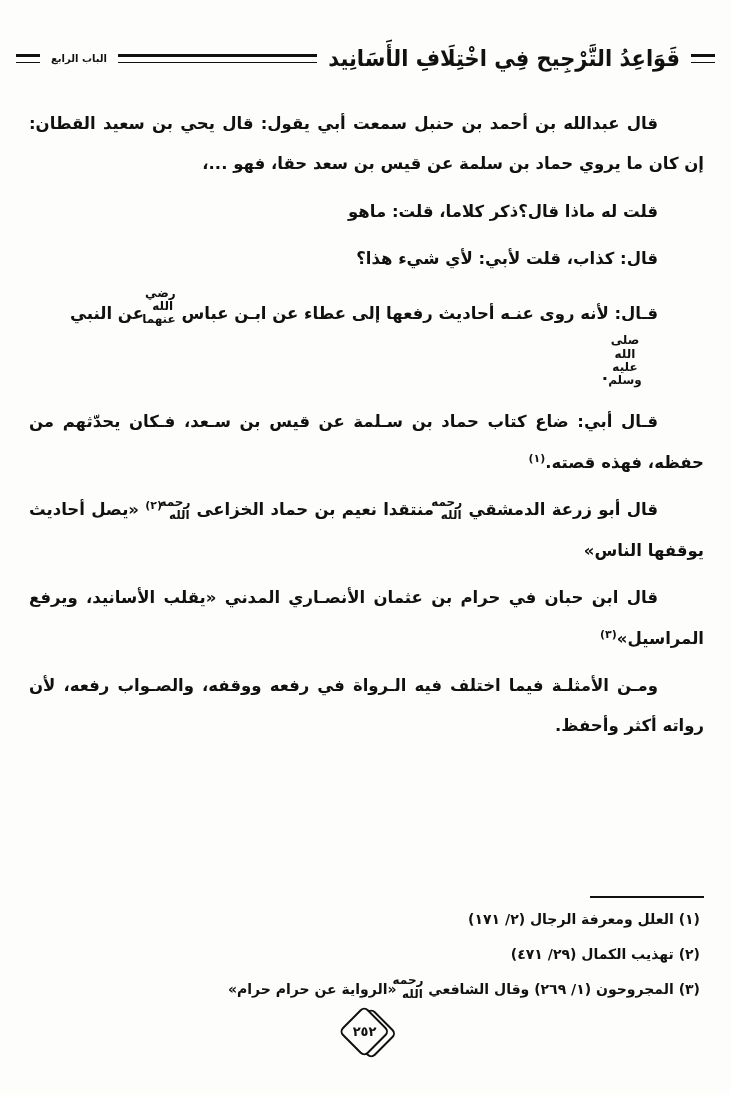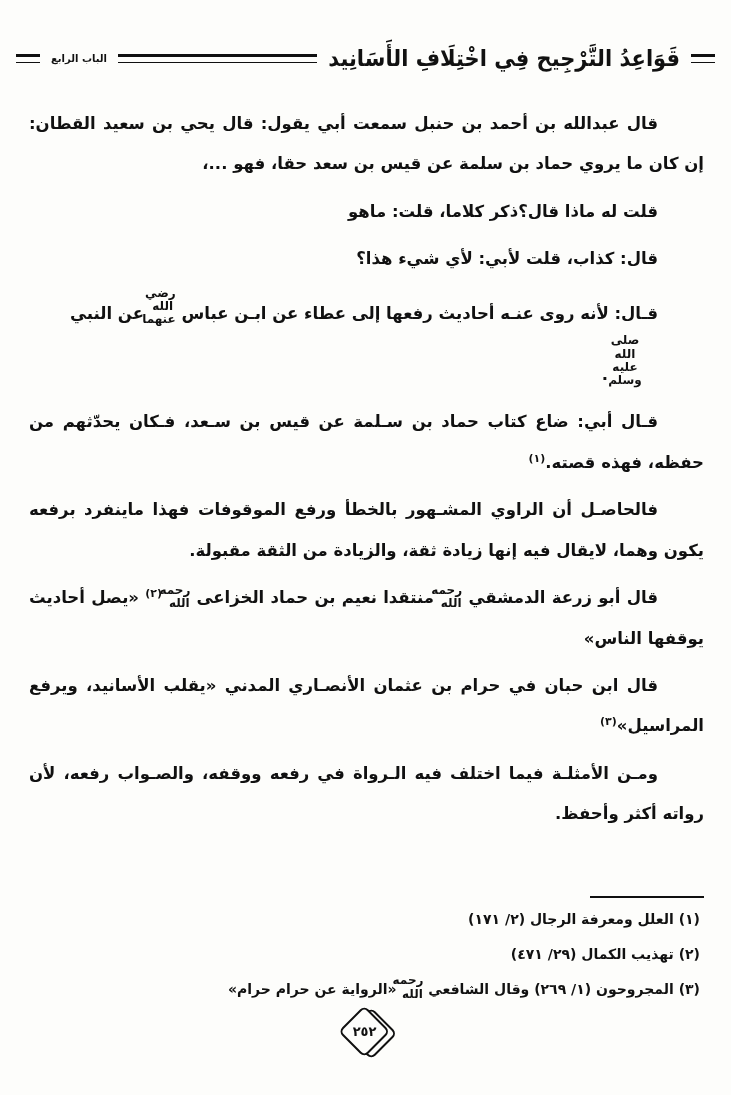--- a/index.html
+++ b/index.html
@@ -138,21 +138,20 @@
 
     <p><span>قال: كذاب، قلت لأبي: لأي شيء هذا؟</span></p>
 
     <p><span>قـال: لأنه روى عنـه أحاديث رفعها إلى عطاء عن ابـن عباس</span>
       <span class="hon hon-anhuma">رضي الله عنهما</span>
       <span>عن النبي</span><br>
       <span class="pbuh-line"><span class="hon hon-pbuh">صلى الله عليه وسلم</span><span>.</span></span></p>
 
     <p><span>قـال أبي: ضاع كتاب حماد بن سـلمة عن قيس بن سـعد، فـكان يحدّثهم من حفظه، فهذه قصته.</span><span class="fnmark">(١)</span></p>
 
-    <p><span>فالحاصـل أن الراوي المشـهور بالخطأ ورفع الموقوفات فهذا ماينفرد برفعه يكون وهما، لايقال فيه إنها زيادة ثقة، والزيادة من الثقة مقبولة.</span></p>
 
     <p><span>قال أبو زرعة الدمشقي</span>
       <span class="hon hon-rahima">رحمه الله</span>
       <span>منتقدا نعيم بن حماد الخزاعى</span>
       <span class="hon hon-rahima">رحمه الله</span>
       <span class="fnmark">(٢)</span>
       <span>«يصل أحاديث يوقفها الناس»</span></p>
 
 
     <p><span>قال ابن حبان في حرام بن عثمان الأنصـاري المدني «يقلب الأسانيد، ويرفع المراسيل»</span><span class="fnmark">(٣)</span></p>

